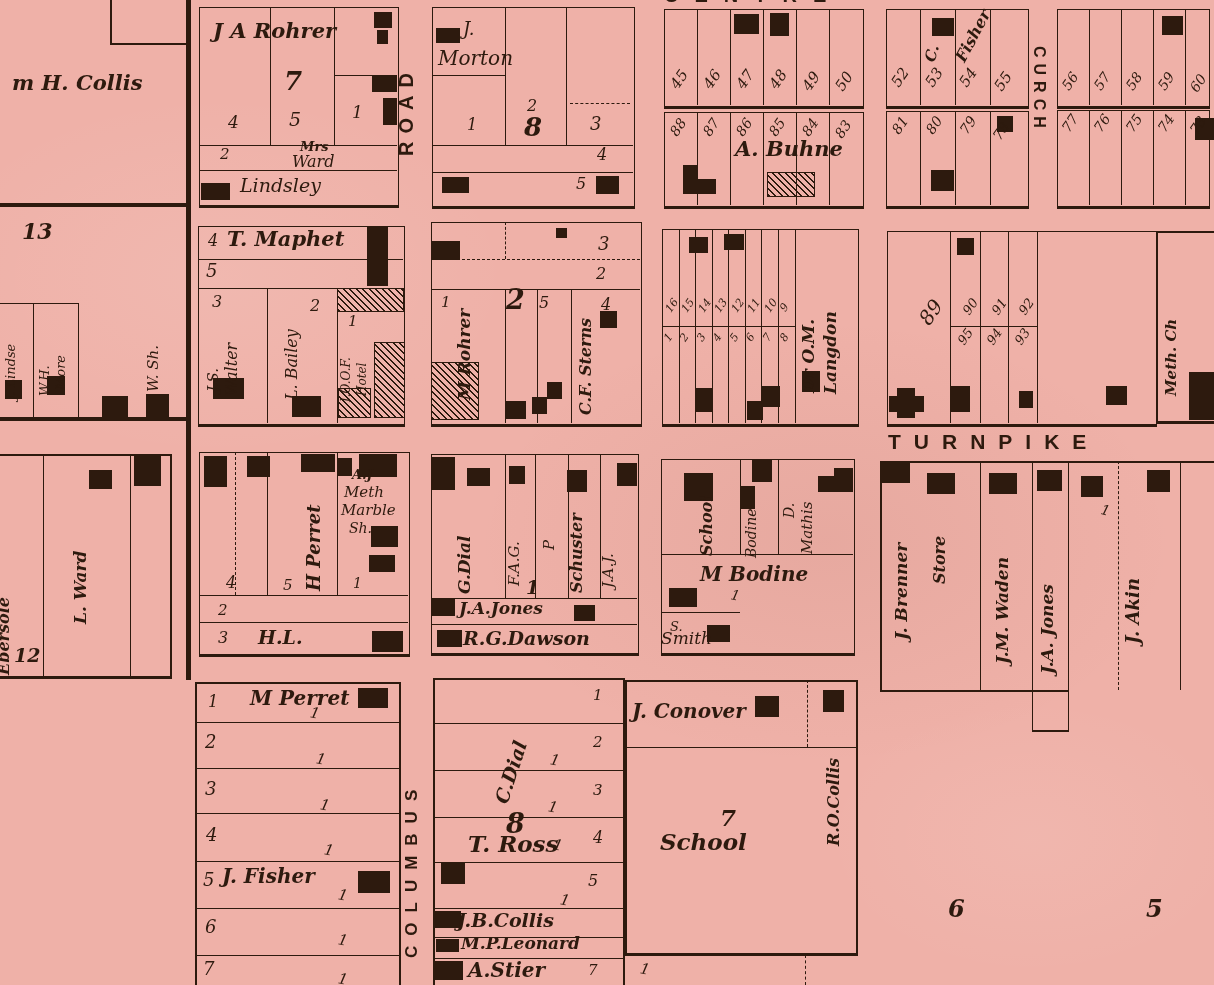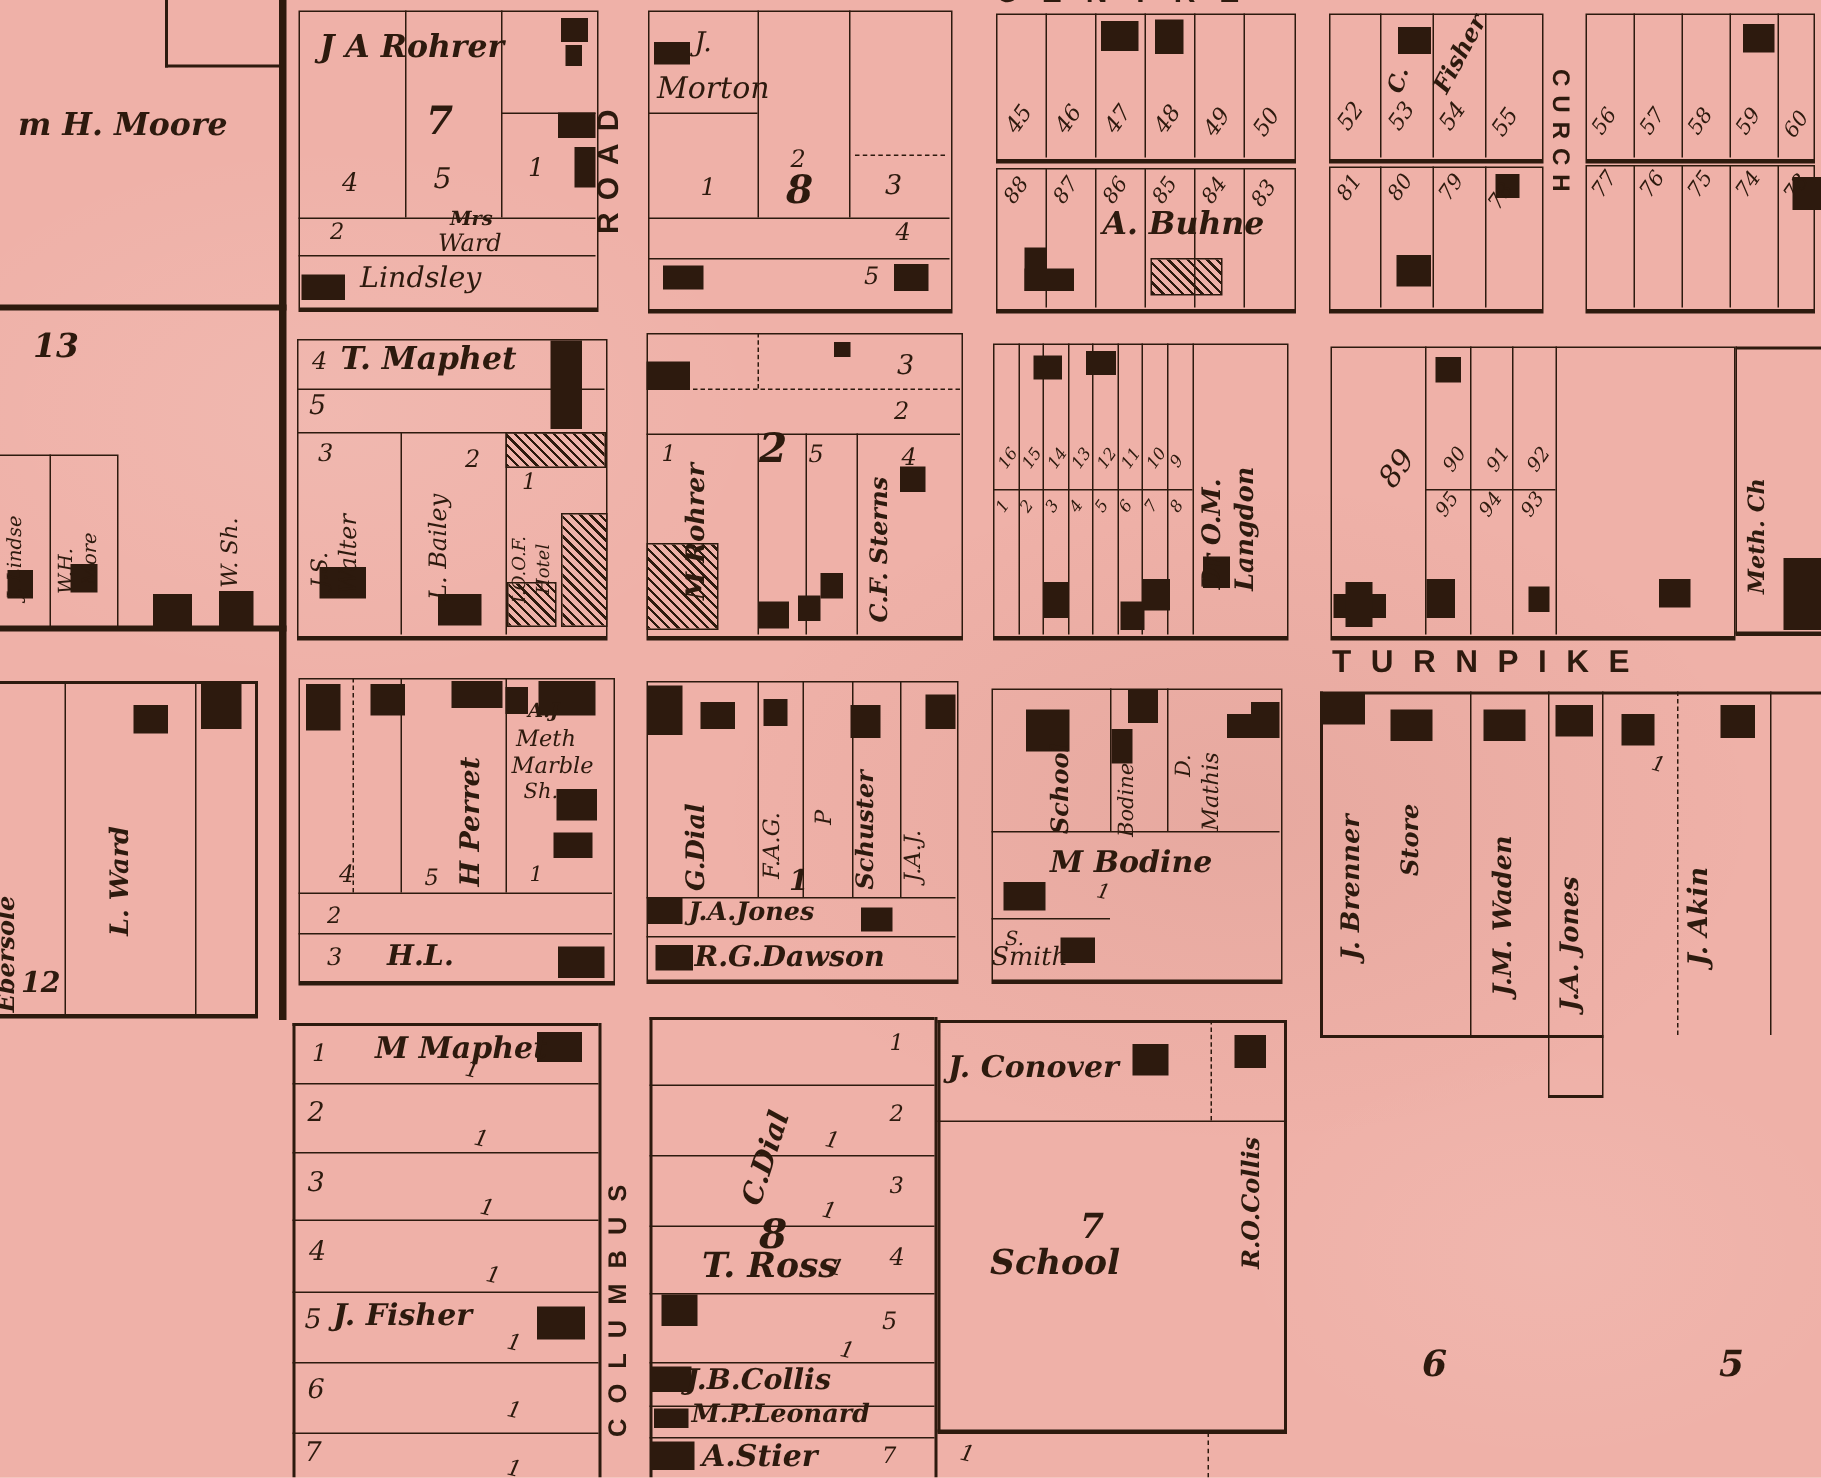--- a/index.html
+++ b/index.html
@@ -27,21 +27,21 @@
   .vdn{writing-mode:vertical-rl;}
   .rot{transform:rotate(-55deg);}
 </style>
 </head>
 <body>
 
 <div id="map">
 
   <div class="line" style="left:110px;top:0;width:1.5px;height:45px"></div>
   <div class="line" style="left:110px;top:43px;width:78px;height:1.5px"></div>
-  <div class="t b" style="left:12px;top:72px;font-size:21px">m H. Moore</div>
+  <div class="t b" style="left:12px;top:72px;font-size:21px">m H. Collis</div>
   <div class="line" style="left:0;top:203px;width:191px;height:4px"></div>
   <div class="line" style="left:186px;top:0;width:5px;height:680px"></div>
 
   <div class="blk" style="left:199px;top:7px;width:198px;height:197px"></div>
   <div class="line" style="left:270px;top:7px;width:1.3px;height:138px"></div>
   <div class="line" style="left:334px;top:7px;width:1.3px;height:138px"></div>
   <div class="line" style="left:334px;top:75px;width:63px;height:1.3px"></div>
   <div class="line" style="left:199px;top:145px;width:198px;height:1.3px"></div>
   <div class="line" style="left:199px;top:170px;width:198px;height:1.3px"></div>
   <div class="bldg" style="left:374px;top:12px;width:18px;height:16px"></div>
@@ -395,21 +395,21 @@
   <div class="line" style="left:399px;top:682px;width:1.6px;height:303px"></div>
   <div class="line" style="left:195px;top:722px;width:204px;height:1.3px"></div>
   <div class="line" style="left:195px;top:768px;width:204px;height:1.3px"></div>
   <div class="line" style="left:195px;top:813px;width:204px;height:1.3px"></div>
   <div class="line" style="left:195px;top:861px;width:204px;height:1.3px"></div>
   <div class="line" style="left:195px;top:908px;width:204px;height:1.3px"></div>
   <div class="line" style="left:195px;top:955px;width:204px;height:1.3px"></div>
   <div class="bldg" style="left:358px;top:688px;width:30px;height:20px"></div>
   <div class="bldg" style="left:358px;top:871px;width:32px;height:22px"></div>
   <div class="t" style="left:208px;top:694px;font-size:16px">1</div>
-  <div class="t b" style="left:250px;top:688px;font-size:20px">M Maphet</div>
+  <div class="t b" style="left:250px;top:688px;font-size:20px">M Perret</div>
   <div class="t" style="left:205px;top:733px;font-size:18px">2</div>
   <div class="t" style="left:205px;top:780px;font-size:18px">3</div>
   <div class="t" style="left:206px;top:826px;font-size:18px">4</div>
   <div class="t" style="left:203px;top:871px;font-size:18px">5</div>
   <div class="t b" style="left:222px;top:866px;font-size:20px">J. Fisher</div>
   <div class="t" style="left:205px;top:918px;font-size:18px">6</div>
   <div class="t" style="left:203px;top:960px;font-size:18px">7</div>
   <div class="t" style="left:310px;top:706px;font-size:15px;transform:rotate(12deg)">1</div>
   <div class="t" style="left:316px;top:752px;font-size:15px;transform:rotate(12deg)">1</div>
   <div class="t" style="left:320px;top:798px;font-size:15px;transform:rotate(12deg)">1</div>

